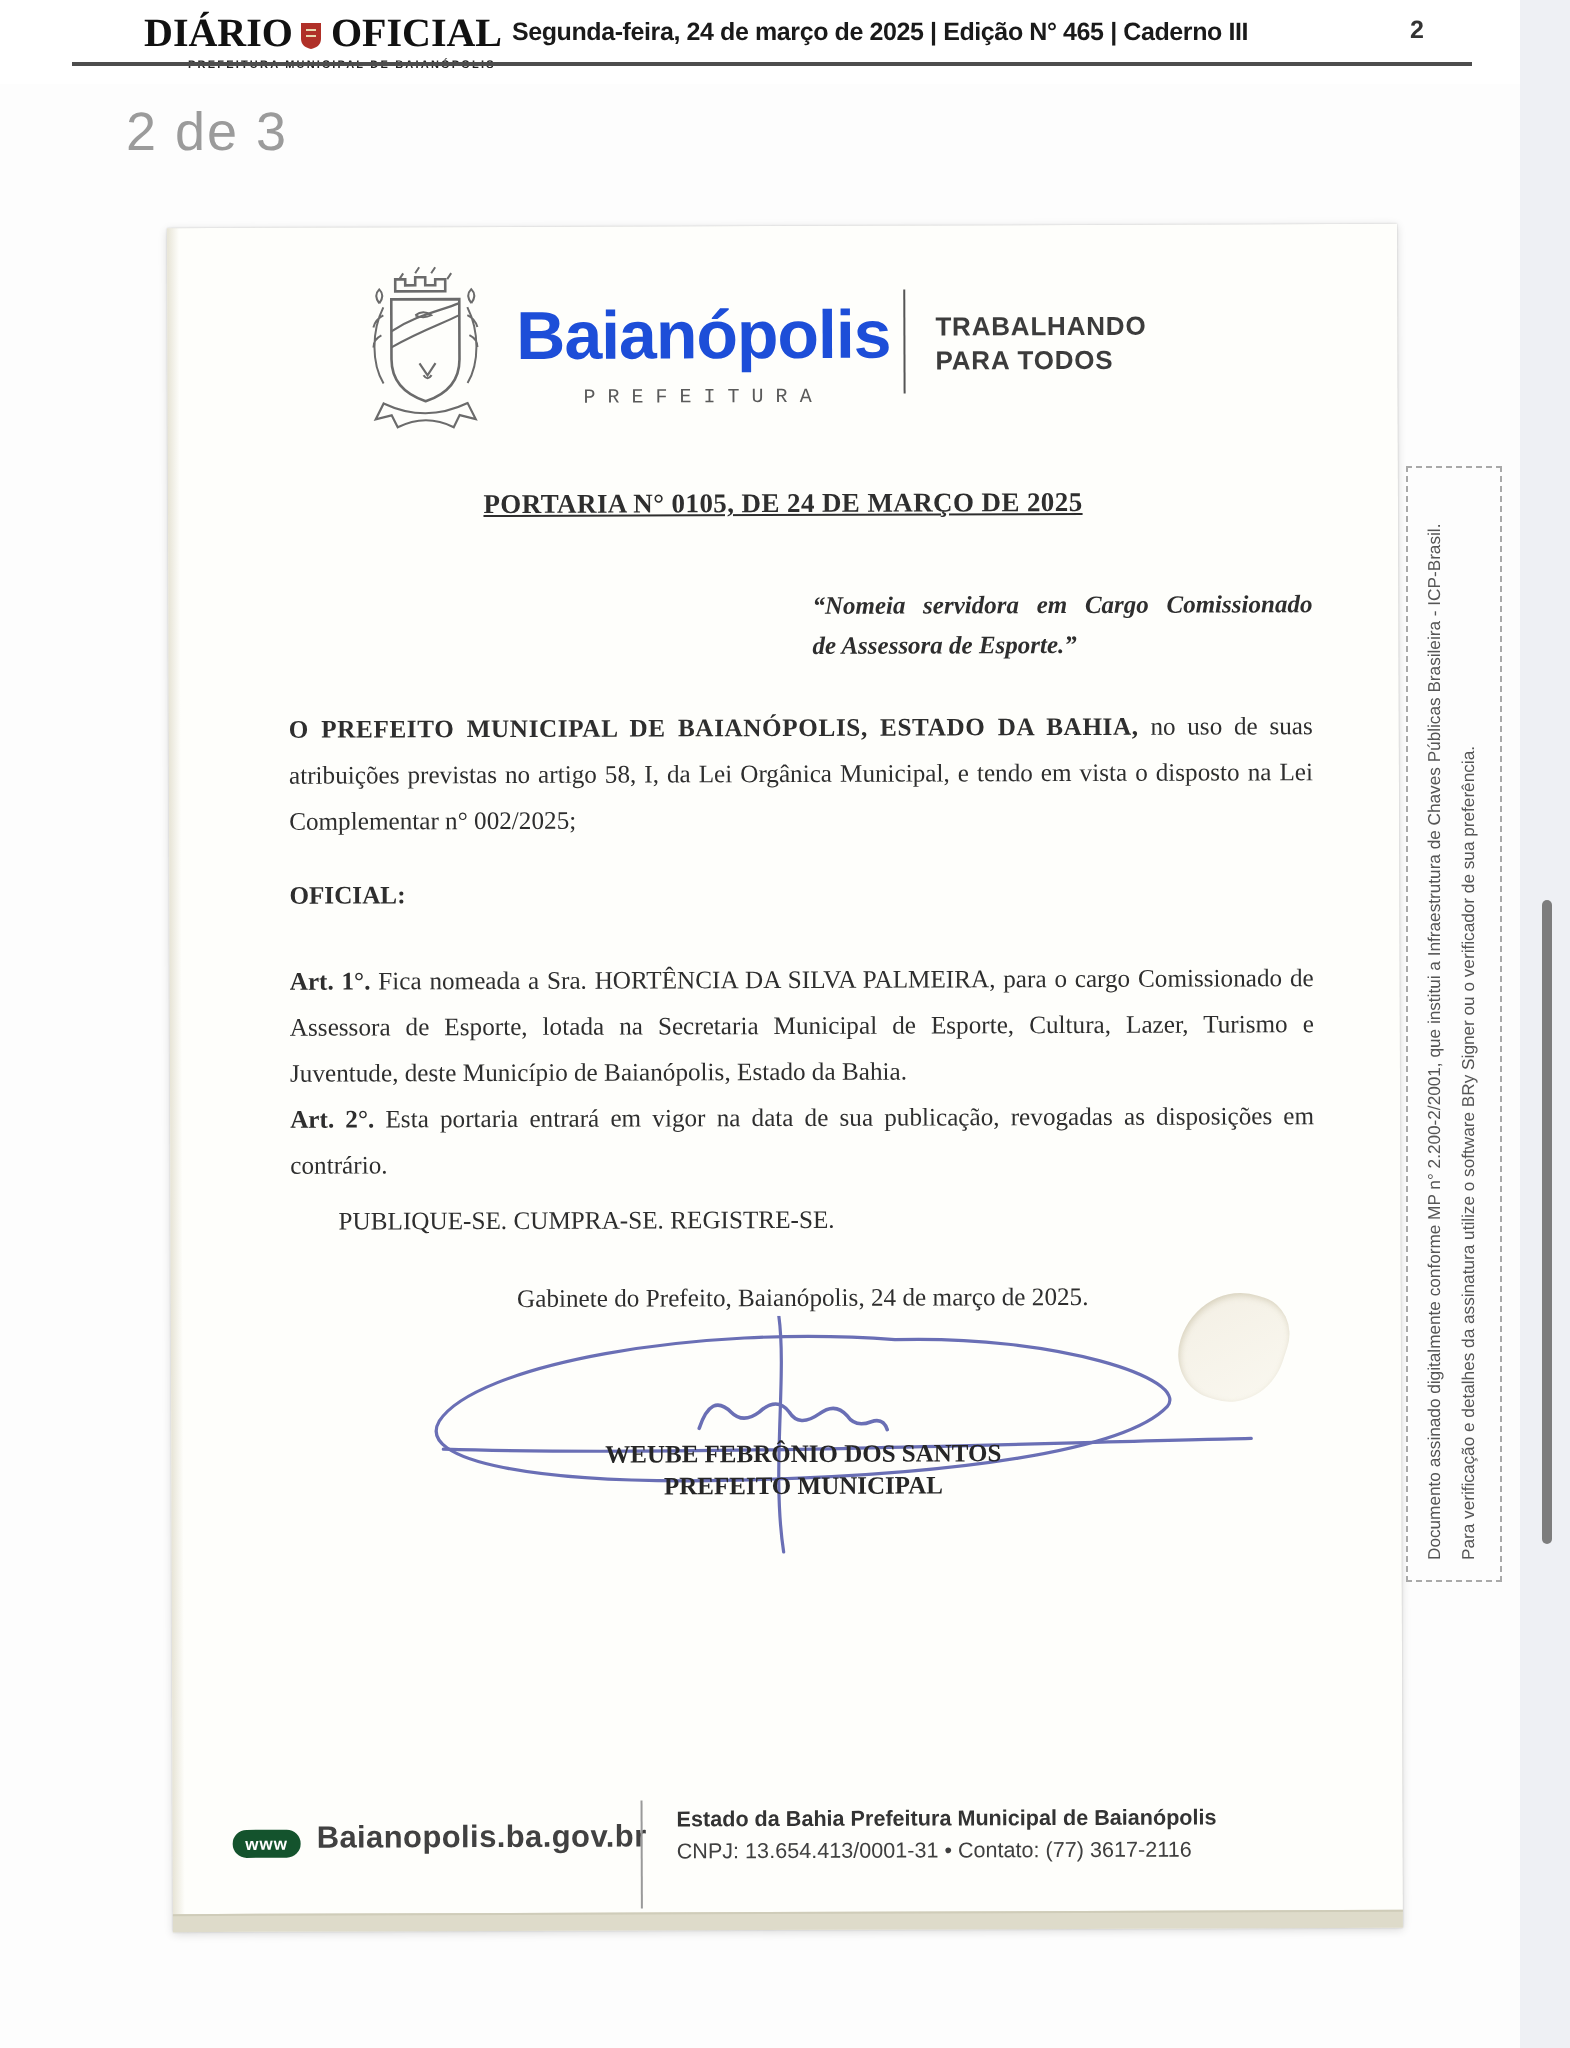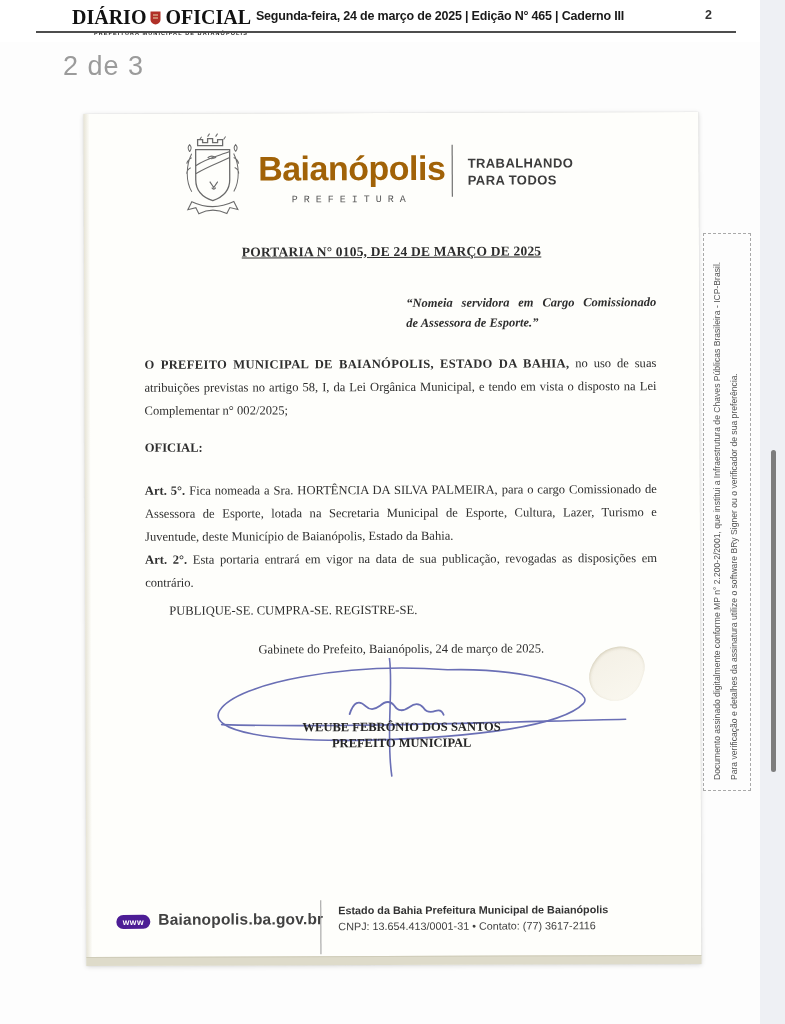--- a/index.html
+++ b/index.html
@@ -33,21 +33,21 @@
   .page-bottom-edge { position:absolute; left:0; bottom:0; width:100%; height:9px;
           background:#dedbca; border-top:1px solid #cfccb9; }
   .scan-artifact { position:absolute; left:505px; top:533px; width:52px; height:56px;
           background:linear-gradient(135deg,#f3efe4,#faf8f0); border-radius:62% 38% 55% 45%;
           transform:rotate(18deg); box-shadow:inset 1px 1px 3px rgba(160,150,110,.35); }
 
   
   .brand-row { position:absolute; left:0; top:18px; width:100%; height:100px; }
   .crest { position:absolute; left:98px; top:0; }
   .brand-text { position:absolute; left:168px; top:18px; width:200px; text-align:center; }
-  .brand-name { font-size:34px; font-weight:700; color:#a16207; letter-spacing:-0.5px; }
+  .brand-name { font-size:34px; font-weight:700; color:#1d4ed8; letter-spacing:-0.5px; }
   .brand-sub { font-size:10px; color:#5a5a5a; letter-spacing:6px; margin-top:6px;font-family:Liberation Mono, monospace; }
   .brand-divider { position:absolute; left:368px; top:14px; width:1px; height:52px; background:#555; }
   .brand-slogan { position:absolute; left:384px; top:24px; font-size:13px; font-weight:700;
                   color:#3c3c3c; line-height:17px; letter-spacing:0.4px; }
 
   
   .doc { font-family:"Liberation Serif", serif; color:#2e2e2e; }
   .doc-title { position:absolute; left:0; top:131px; width:100%; text-align:center;
                font-size:13.5px; font-weight:700; text-decoration:underline; letter-spacing:0.2px; }
   .epigraph { position:absolute; left:322px; top:180px; width:250px;
@@ -63,21 +63,21 @@
   .gabinete { position:absolute; left:60px; top:529px; width:512px; text-align:center; font-size:12.6px; }
 
   
   .sig-wrap { position:absolute; left:112px; top:545px; width:440px; height:120px; }
   .signer { position:absolute; left:60px; top:606px; width:512px; text-align:center;
             font-family:"Liberation Serif", serif; font-weight:700; color:#262626;
             font-size:12.5px; line-height:16px; }
 
   
   .pfooter { position:absolute; left:28px; top:787px; width:560px; height:56px; }
-  .www-badge { position:absolute; left:2px; top:14px; width:34px; height:14px; background:#4c1d95;
+  .www-badge { position:absolute; left:2px; top:14px; width:34px; height:14px; background:#14532d;
                border-radius:8px; color:#fff; font-size:8.5px; font-weight:700; text-align:center;
                line-height:14px; letter-spacing:0.5px; }
   .site { position:absolute; left:44px; top:10px; font-size:15.5px; font-weight:700; color:#414141; letter-spacing:0.2px;}
   .pf-divider { position:absolute; left:206px; top:0; width:1px; height:54px; background:#9a9a9a; }
   .pf-text { position:absolute; left:224px; top:3px; font-size:10.8px; color:#3f3f3f; line-height:15.5px; }
   .pf-text .org { font-weight:700; color:#333; }
 
   
   .vnote-wrap { position:absolute; left:703px; top:233px; width:48px; height:558px; }
   .vnote { position:absolute; left:0; top:558px; width:558px; height:48px;
@@ -157,21 +157,21 @@
       <div>de Assessora de Esporte.”</div>
     </div>
 
     <div class="para1 doc">
       <b>O PREFEITO MUNICIPAL DE BAIANÓPOLIS, ESTADO DA BAHIA,</b><span> no uso de suas atribuições previstas no artigo 58, I, da Lei Orgânica Municipal, e tendo em vista o disposto na Lei Complementar n° 002/2025;</span>
     </div>
 
     <div class="resolve doc">OFICIAL:</div>
 
     <div class="articles doc">
-      <div><b>Art. 5°.</b><span> Fica nomeada a Sra. HORTÊNCIA DA SILVA PALMEIRA, para o cargo Comissionado de Assessora de Esporte, lotada na Secretaria Municipal de Esporte, Cultura, Lazer, Turismo e Juventude, deste Município de Baianópolis, Estado da Bahia.</span></div>
+      <div><b>Art. 1°.</b><span> Fica nomeada a Sra. HORTÊNCIA DA SILVA PALMEIRA, para o cargo Comissionado de Assessora de Esporte, lotada na Secretaria Municipal de Esporte, Cultura, Lazer, Turismo e Juventude, deste Município de Baianópolis, Estado da Bahia.</span></div>
       <div><b>Art. 2°.</b><span> Esta portaria entrará em vigor na data de sua publicação, revogadas as disposições em contrário.</span></div>
     </div>
 
     <div class="publique doc">PUBLIQUE-SE. CUMPRA-SE. REGISTRE-SE.</div>
     <div class="gabinete doc">Gabinete do Prefeito, Baianópolis, 24 de março de 2025.</div>
 
     <div class="sig-wrap">
       <svg width="440" height="120" viewBox="0 0 440 120" fill="none" stroke="#6a6fb5" stroke-width="1.6" stroke-linecap="round">
 
         <path d="M250 12 C 150 4, 40 24, 22 52 C 10 72, 70 84, 170 82 C 280 80, 365 68, 386 46 C 398 32, 330 10, 250 12"></path>

